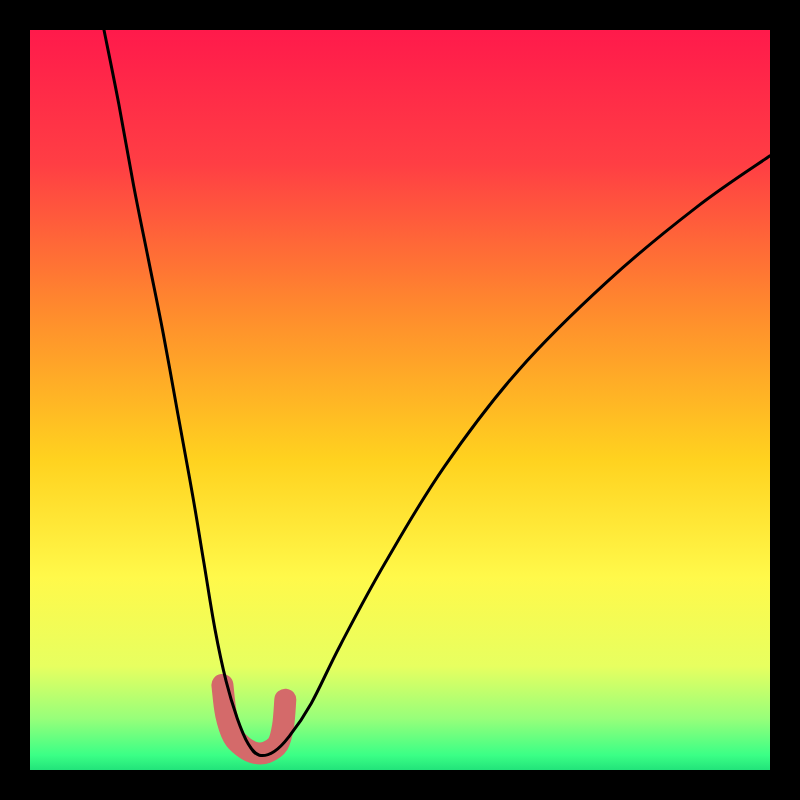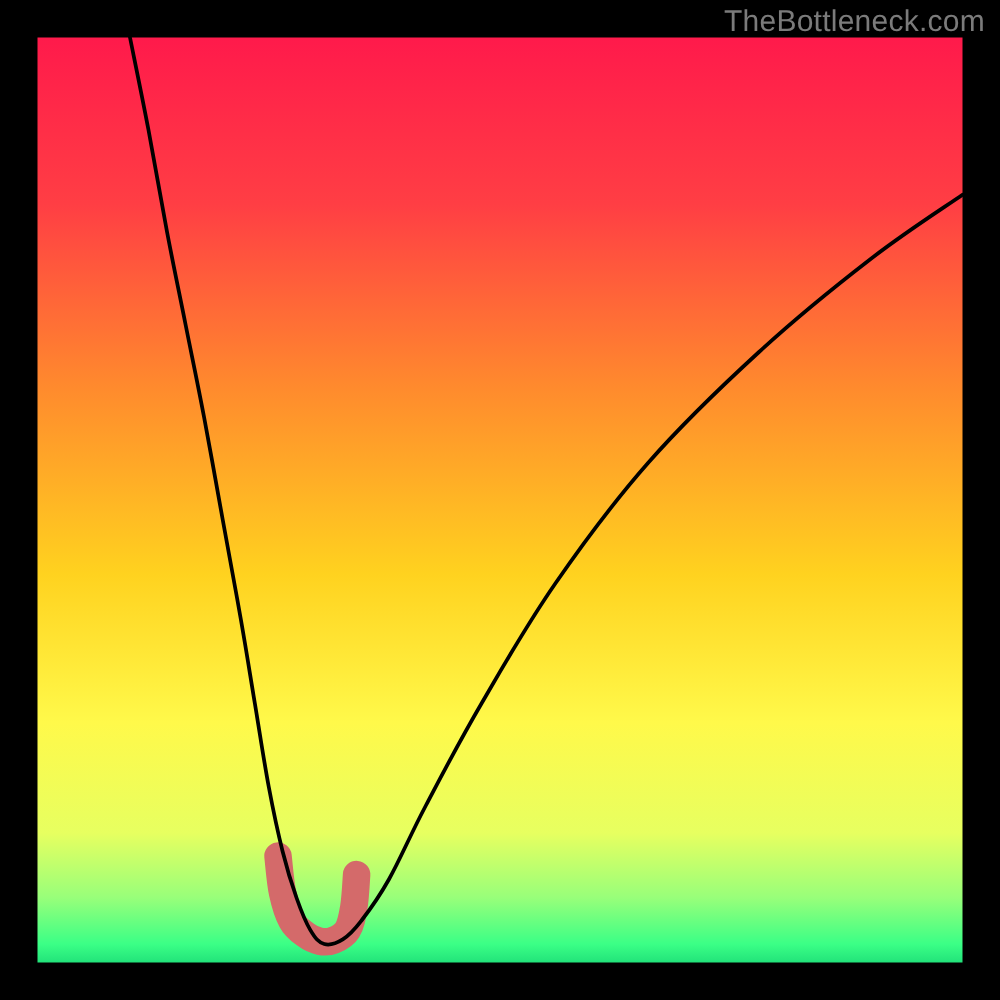--- a/index.html
+++ b/index.html
@@ -30,21 +30,20 @@
   svg {
     position: absolute;
     left: 0;
     top: 0;
   }
 </style>
 </head>
 <body>
 <div class="wrap">
 
-<div class="watermark">TheBottleneck.com</div>
 
 <svg width="800" height="800" viewBox="0 0 800 800">
   <defs>
     <linearGradient id="bg-grad" x1="0" y1="0" x2="0" y2="1">
           <stop offset="0%" stop-color="#ff1a4b"></stop>
           <stop offset="18%" stop-color="#ff3e44"></stop>
           <stop offset="38%" stop-color="#ff8b2d"></stop>
           <stop offset="57.99999999999999%" stop-color="#ffd21f"></stop>
           <stop offset="74%" stop-color="#fff94a"></stop>
           <stop offset="86%" stop-color="#e7ff60"></stop>

